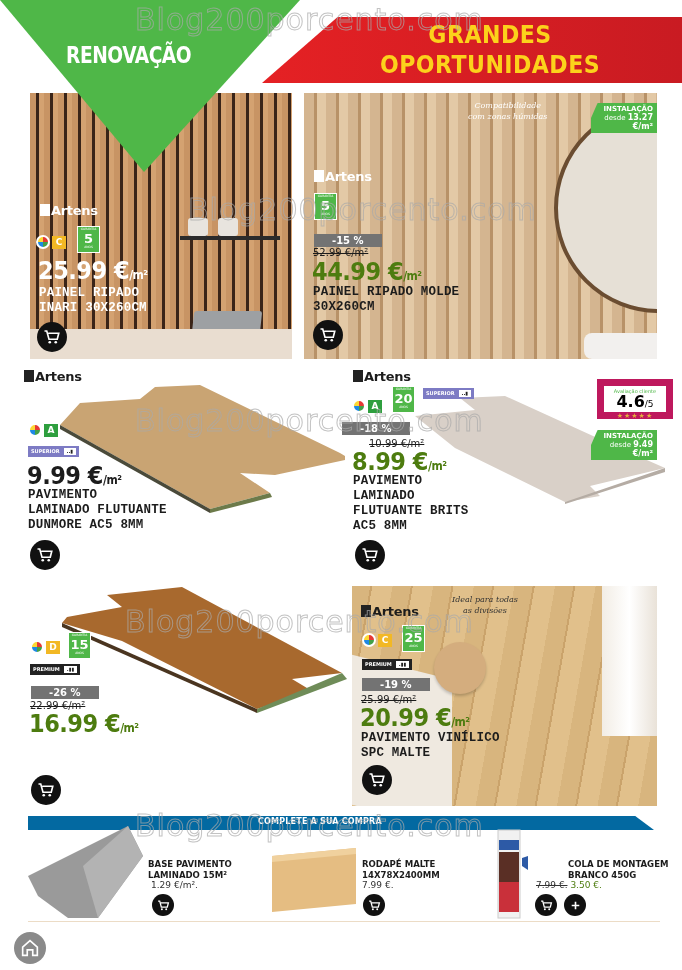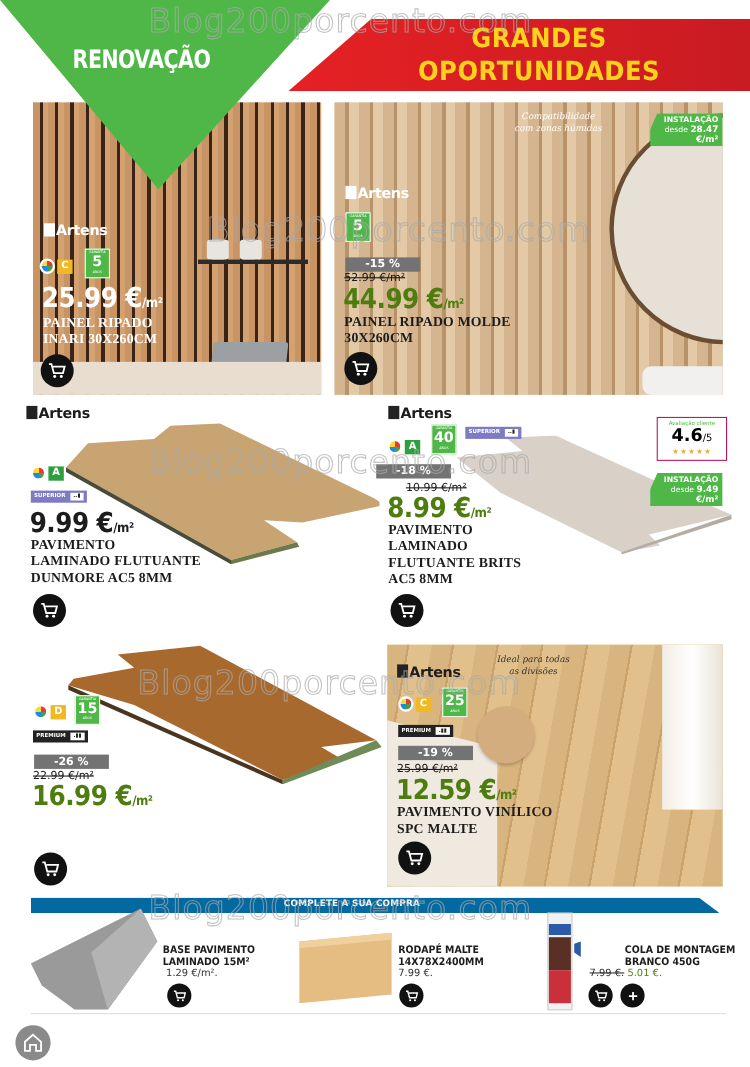--- a/index.html
+++ b/index.html
@@ -37,32 +37,32 @@
 .warranty{position:absolute;width:23px;height:27px;background:#4fb748;border:1px solid #fff;color:#fff;text-align:center;z-index:8}
 .warranty .t{font-size:3px;line-height:5px;display:block}
 .warranty .n{font-size:13px;font-weight:bold;line-height:13px;display:block}
 .warranty .a{font-size:3px;line-height:5px;display:block}
 .grade{position:absolute;height:11px;font-size:5px;font-weight:bold;color:#fff;padding:0 3px;line-height:11px;z-index:8;display:flex;align-items:center;gap:4px}
 .grade .bars{background:#fff;color:#222;padding:0 3px;height:7px;line-height:7px;font-size:5px}
 .disc{position:absolute;background:#737373;color:#fff;font-size:10px;font-weight:bold;padding:1px 18px;z-index:8}
 .old{position:absolute;font-size:10px;text-decoration:line-through;z-index:8}
 .price{position:absolute;font-weight:bold;font-size:25px;letter-spacing:-.5px;z-index:8;white-space:nowrap;font-family:"DejaVu Sans Condensed","DejaVu Sans",sans-serif}
 .price .u{font-size:12px;font-weight:bold}
-.pname{position:absolute;font-weight:bold;font-size:12.5px;line-height:15px;z-index:8;font-family:Liberation Serif, serif;letter-spacing:.2px}
+.pname{position:absolute;font-weight:bold;font-size:12.5px;line-height:15px;z-index:8;font-family:Liberation Mono, monospace;letter-spacing:.2px}
 .white{color:#fff}
 .red{color:#4d7c0f}
 .dark{color:#1c1c1c}
 .cart{position:absolute;width:30px;height:30px;border-radius:50%;background:#111;z-index:8;display:flex;align-items:center;justify-content:center;cursor:pointer}
 .cart svg{width:18px;height:18px}
 .install{position:absolute;background:#4fb748;color:#fff;text-align:right;padding:2px 4px 2px 10px;clip-path:polygon(10% 0,100% 0,100% 100%,0 100%,0 50%);z-index:8}
 .install .l1{font-size:7px;font-weight:bold;display:block}
 .install .l2{font-size:7px;display:block}
 .install .l2 b{font-size:8px}
 .script{position:absolute;color:#fff;font-style:italic;font-family:"DejaVu Serif",serif;font-size:8px;text-align:center;line-height:11px;z-index:8}
-.rating{position:absolute;left:597px;top:379px;width:64px;height:40px;border:1px solid #be185d;background:#fff;text-align:center;z-index:8}
+.rating{position:absolute;left:597px;top:379px;width:76px;height:40px;border:7px solid #be185d;background:#fff;text-align:center;z-index:8}
 .rating .t{font-size:5px;color:#4fb748;display:block;margin-top:2px}
 .rating .v{font-size:16px;font-weight:bold;display:block;line-height:16px}
 .rating .v small{font-size:9px;font-weight:normal}
 .rating .s{font-size:7px;color:#e3b23c;letter-spacing:1px;display:block}
 
 .band2{position:absolute;left:28px;top:816px;width:626px;height:14px;background:#0369a1;clip-path:polygon(0 0,97% 0,100% 100%,0 100%)}
 .band2 span{position:absolute;left:230px;top:1px;font-size:8px;font-weight:bold;color:#fff;letter-spacing:.2px}
 .acc-name{position:absolute;font-weight:bold;font-size:9.5px;line-height:11px;font-family:"DejaVu Sans Condensed","DejaVu Sans",sans-serif}
 .acc-price{position:absolute;font-size:9px;color:#333}
 .acc-cart{position:absolute;width:22px;height:22px;border-radius:50%;background:#111;display:flex;align-items:center;justify-content:center;cursor:pointer}
@@ -114,21 +114,21 @@
 <div class="panel p2">
   <div class="mirror"></div>
   <div class="sink"></div>
 </div>
 <div class="script" style="left:468px;top:100px">
     <div>Compatibilidade</div>
     <div>com zonas húmidas</div>
   </div>
 <div class="install" style="left:591px;top:103px;width:66px">
     <span class="l1">INSTALAÇÃO</span>
-    <span class="l2"><span>desde</span> <b>28.47 €/m²</b></span>
+    <span class="l2"><span>desde</span> <b>13.27 €/m²</b></span>
   </div>
 <div class="brand white" style="left:314px;top:169px"><span class="b" style="background:#fff"></span><span>Artens</span></div>
 <div class="warranty" style="left:314px;top:193px">
     <span class="t">GARANTIA</span>
     <span class="n">5</span>
     <span class="a">ANOS</span>
   </div>
 <div class="disc" style="left:314px;top:234px">-15 %</div>
 <div class="old dark" style="left:313px;top:247px">52.99 €/m²</div>
 <div class="price red" style="left:312px;top:257px"><span>44.99 €</span><span class="u">/m²</span></div>
@@ -172,21 +172,21 @@
     </svg>
   </div>
 
 <svg class="plank" style="left:415px;top:396px" width="252" height="108">
   <polygon points="0,20 60,14 45,2 90,0 200,50 250,72 175,90 185,100 150,106 40,52" fill="#d9d0c8"></polygon>
   <polygon points="150,106 250,72 250,76 150,108" fill="#b5aca4"></polygon>
 </svg>
 <div class="brand dark" style="left:353px;top:369px"><span class="b" style="background:#222"></span><span>Artens</span></div>
 <div class="warranty" style="left:392px;top:386px">
     <span class="t">GARANTIA</span>
-    <span class="n">40</span>
+    <span class="n">20</span>
     <span class="a">ANOS</span>
   </div>
 <div class="grade" style="left:423px;top:388px;background:#7d7bc4">
     <span>SUPERIOR</span>
     <span class="bars">..▮</span>
   </div>
 <div class="energy" style="left:352px;top:399px">
     <span class="eico"></span>
     <span class="cls" style="background:#2e9f3e">A</span>
   </div>
@@ -265,21 +265,21 @@
     <span class="t">GARANTIA</span>
     <span class="n">25</span>
     <span class="a">ANOS</span>
   </div>
 <div class="grade" style="left:362px;top:659px;background:#222">
     <span>PREMIUM</span>
     <span class="bars">.▮▮</span>
   </div>
 <div class="disc" style="left:362px;top:678px">-19 %</div>
 <div class="old dark" style="left:361px;top:694px">25.99 €/m²</div>
-<div class="price red" style="left:360px;top:703px"><span>12.59 €</span><span class="u">/m²</span></div>
+<div class="price red" style="left:360px;top:703px"><span>20.99 €</span><span class="u">/m²</span></div>
 <div class="pname dark" style="left:361px;top:731px">
     <div>PAVIMENTO VINÍLICO</div>
     <div>SPC MALTE</div>
   </div>
 <div class="cart" style="left:362px;top:765px">
     <svg viewBox="0 0 24 24">
       <path d="M2 4h3l3 11h11l2-8H7" fill="none" stroke="#fff" stroke-width="2.2"></path>
       <circle cx="9" cy="19" r="1.8" fill="#fff"></circle>
       <circle cx="17" cy="19" r="1.8" fill="#fff"></circle>
     </svg>
@@ -327,21 +327,21 @@
   <rect x="4" y="4" width="22" height="88" fill="#f1f1f1" stroke="#ccc"></rect>
   <rect x="5" y="14" width="20" height="10" fill="#2d5aa6"></rect>
   <rect x="5" y="26" width="20" height="30" fill="#5a2f25"></rect>
   <rect x="5" y="56" width="20" height="30" fill="#c9303a"></rect>
   <polygon points="28,32 34,30 34,44 28,40" fill="#2d5aa6"></polygon>
 </svg>
 <div class="acc-name dark" style="left:568px;top:858px">
     <div>COLA DE MONTAGEM</div>
     <div>BRANCO 450G</div>
   </div>
-<div class="acc-price" style="left:536px;top:880px"><span style="text-decoration:line-through">7.99 €.</span> <span class="red">5.01 €.</span></div>
+<div class="acc-price" style="left:536px;top:880px"><span style="text-decoration:line-through">7.99 €.</span> <span class="red">3.50 €.</span></div>
 <div class="acc-cart" style="left:535px;top:894px">
     <svg viewBox="0 0 24 24">
       <path d="M2 4h3l3 11h11l2-8H7" fill="none" stroke="#fff" stroke-width="2.4"></path>
       <circle cx="9" cy="19" r="1.8" fill="#fff"></circle>
       <circle cx="17" cy="19" r="1.8" fill="#fff"></circle>
     </svg>
   </div>
 <div class="acc-cart" style="left:564px;top:894px">
     <svg viewBox="0 0 24 24">
       <path d="M12 5v14M5 12h14" stroke="#fff" stroke-width="3"></path>

